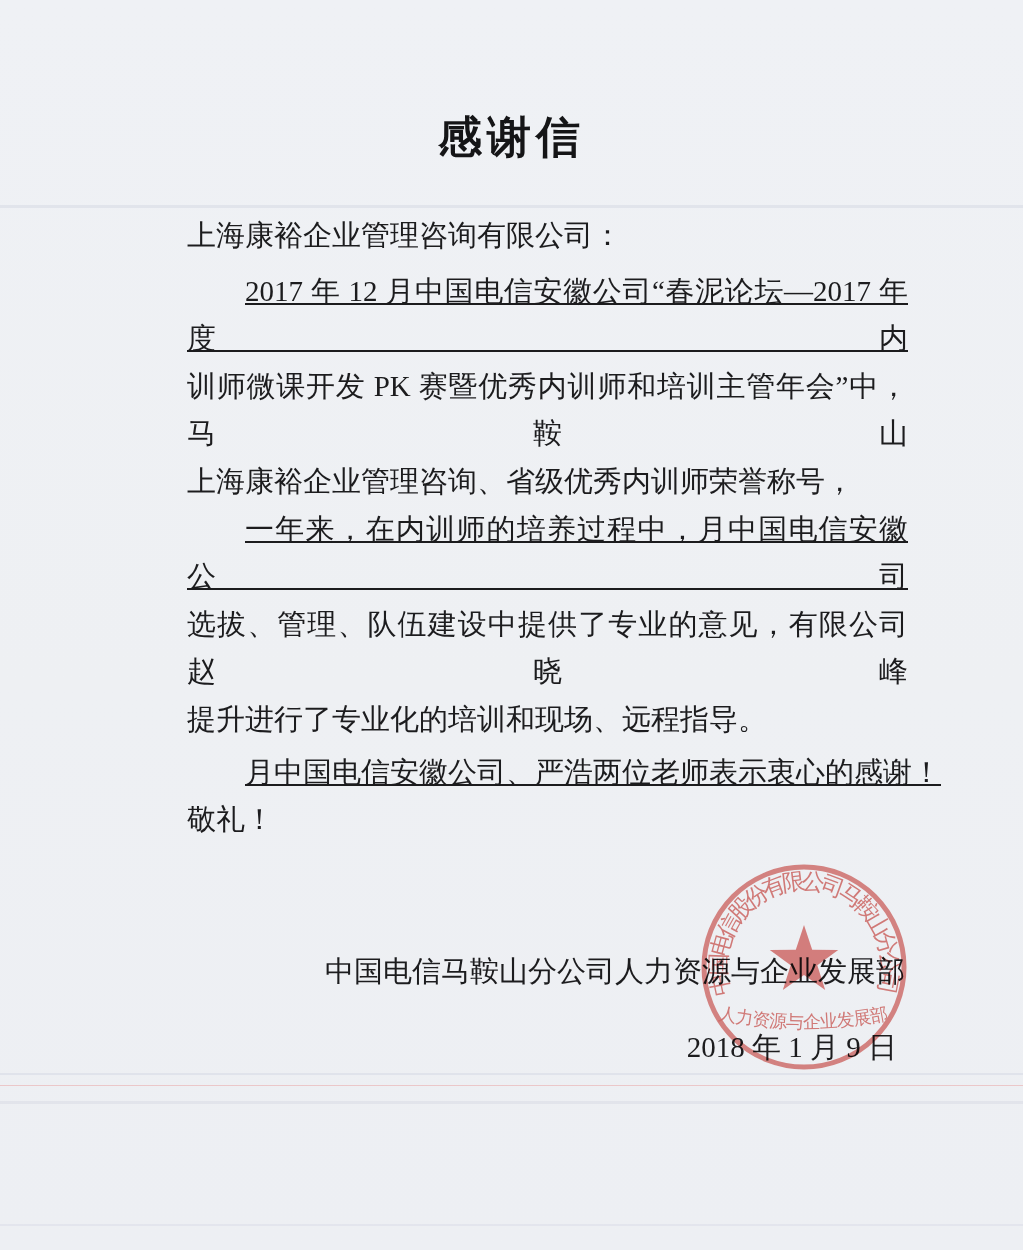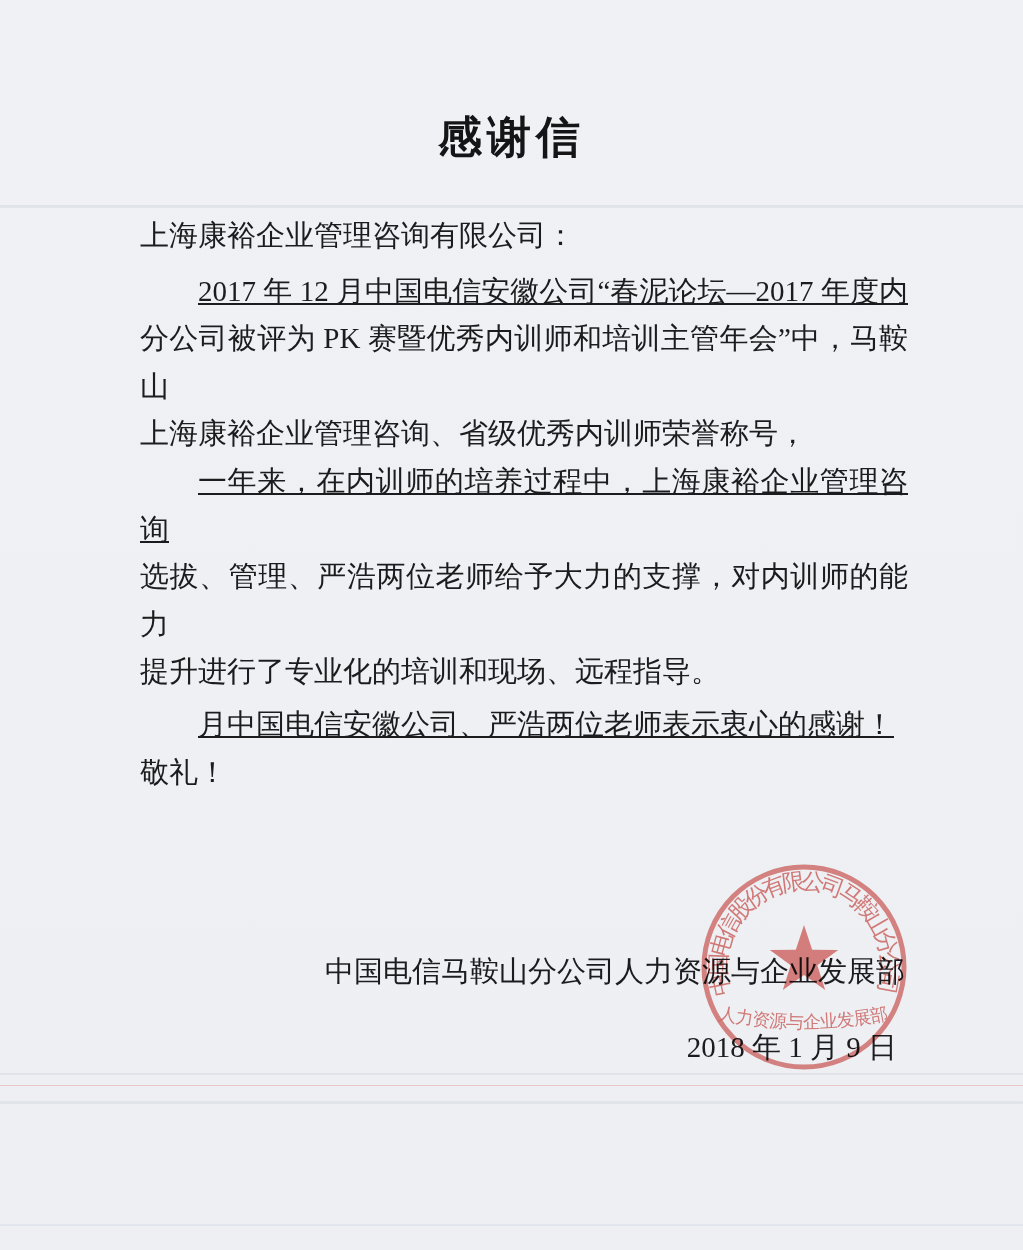--- a/index.html
+++ b/index.html
@@ -20,21 +20,21 @@
     text-align:center;
     font-size:44px;font-weight:bold;
     letter-spacing:5px;
     color:#151517;
   }
   .body-text{
     position:absolute;top:212px;left:140px;width:768px;
     font-size:29px;line-height:47.6px;
     color:#1c1c1e;
   }
-  .line{white-space:nowrap;}
+  .line{white-space:nowrap;margin-left:47px;}
   .line.j{white-space:normal;text-align:justify;text-align-last:justify;}
   .line.in{text-indent:58px;text-decoration:underline;}
   .greeting{margin-bottom:8px;}
   .gap-before{margin-top:5px;}
   .signature{
     position:absolute;top:948px;right:118px;
     font-size:29px;line-height:47.6px;
     text-align:center;white-space:nowrap;
     color:#1c1c1e;
   }
@@ -61,24 +61,24 @@
 </head>
 <body>
 
 <div class="page">
 
   <div class="title">感谢信</div>
 
   <div class="body-text">
     <div class="line greeting">上海康裕企业管理咨询有限公司：</div>
     <div class="line j in">2017 年 12 月中国电信安徽公司“春泥论坛—2017 年度内</div>
-    <div class="line j">分公司被评为 PK 赛暨优秀内训师和培训主管年会”中，马鞍山</div>
+    <div class="line j">训师微课开发 PK 赛暨优秀内训师和培训主管年会”中，马鞍山</div>
     <div class="line">上海康裕企业管理咨询、省级优秀内训师荣誉称号，</div>
-    <div class="line j in">一年来，在内训师的培养过程中，上海康裕企业管理咨询</div>
-    <div class="line j">选拔、管理、严浩两位老师给予大力的支撑，对内训师的能力</div>
+    <div class="line j in">一年来，在内训师的培养过程中，月中国电信安徽公司</div>
+    <div class="line j">选拔、管理、队伍建设中提供了专业的意见，有限公司赵晓峰</div>
     <div class="line">提升进行了专业化的培训和现场、远程指导。</div>
     <div class="line in gap-before">月中国电信安徽公司、严浩两位老师表示衷心的感谢！</div>
     <div class="line">敬礼！</div>
   </div>
 
   <div class="signature">中国电信马鞍山分公司人力资源与企业发展部</div>
   <div class="sig-date">2018 年 1 月 9 日</div>
 
   <svg class="stamp" viewBox="-106 -106 212 212" xmlns="http://www.w3.org/2000/svg">
     <defs>

